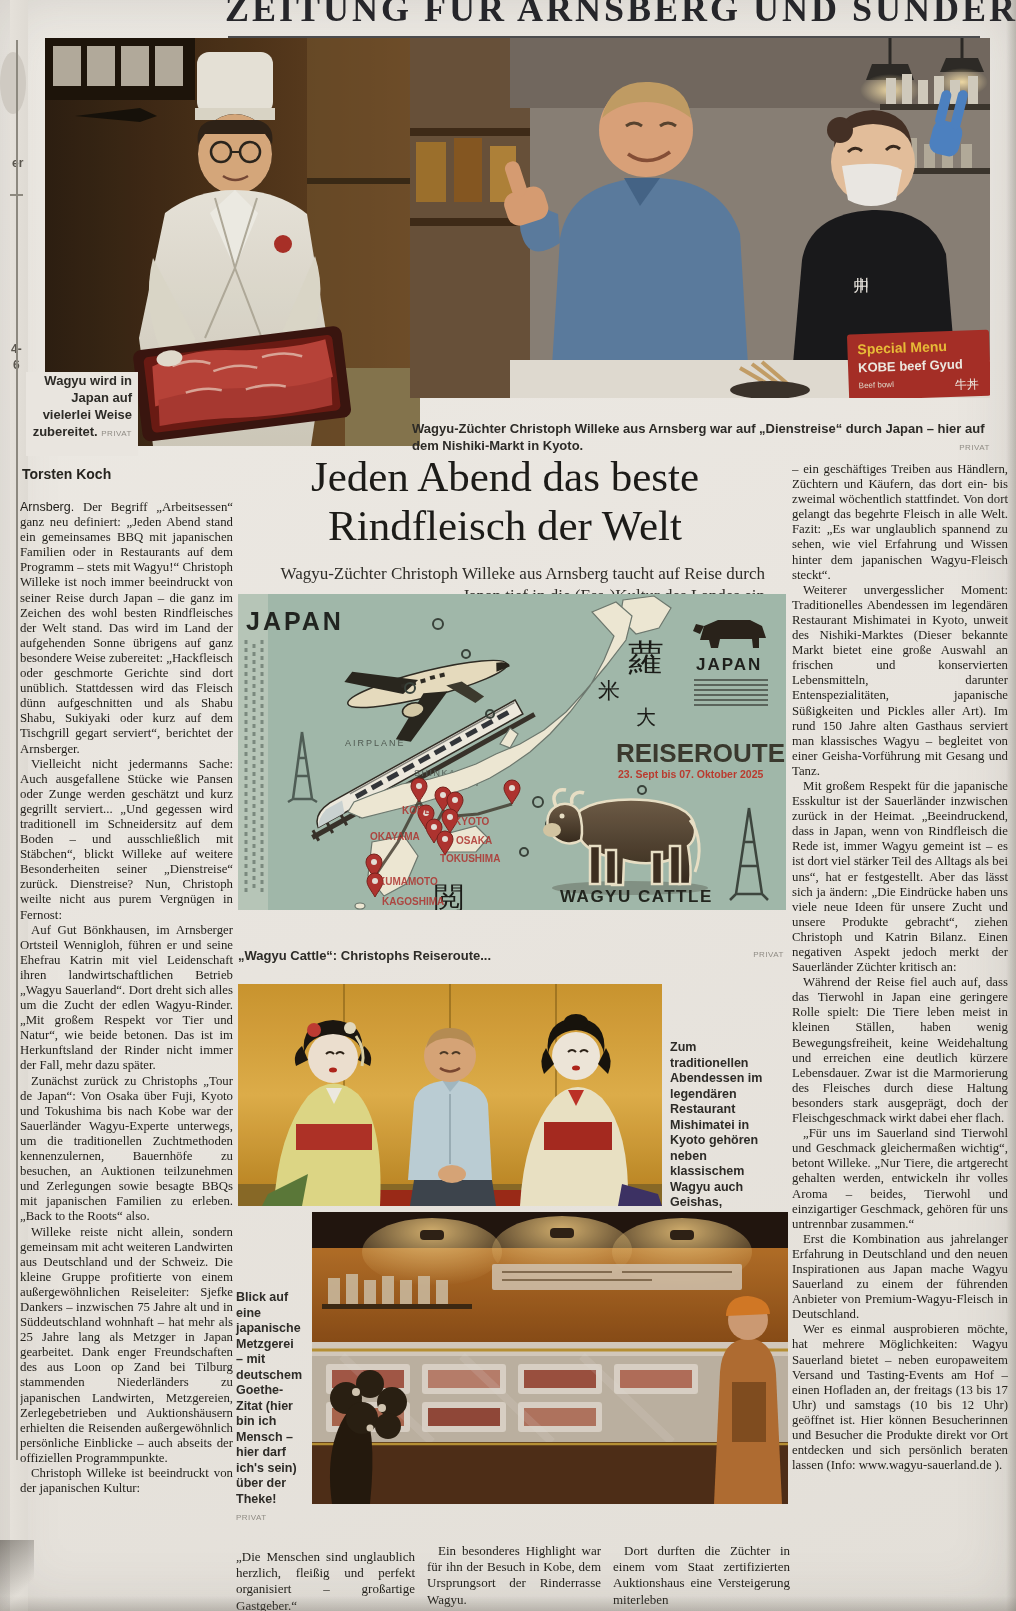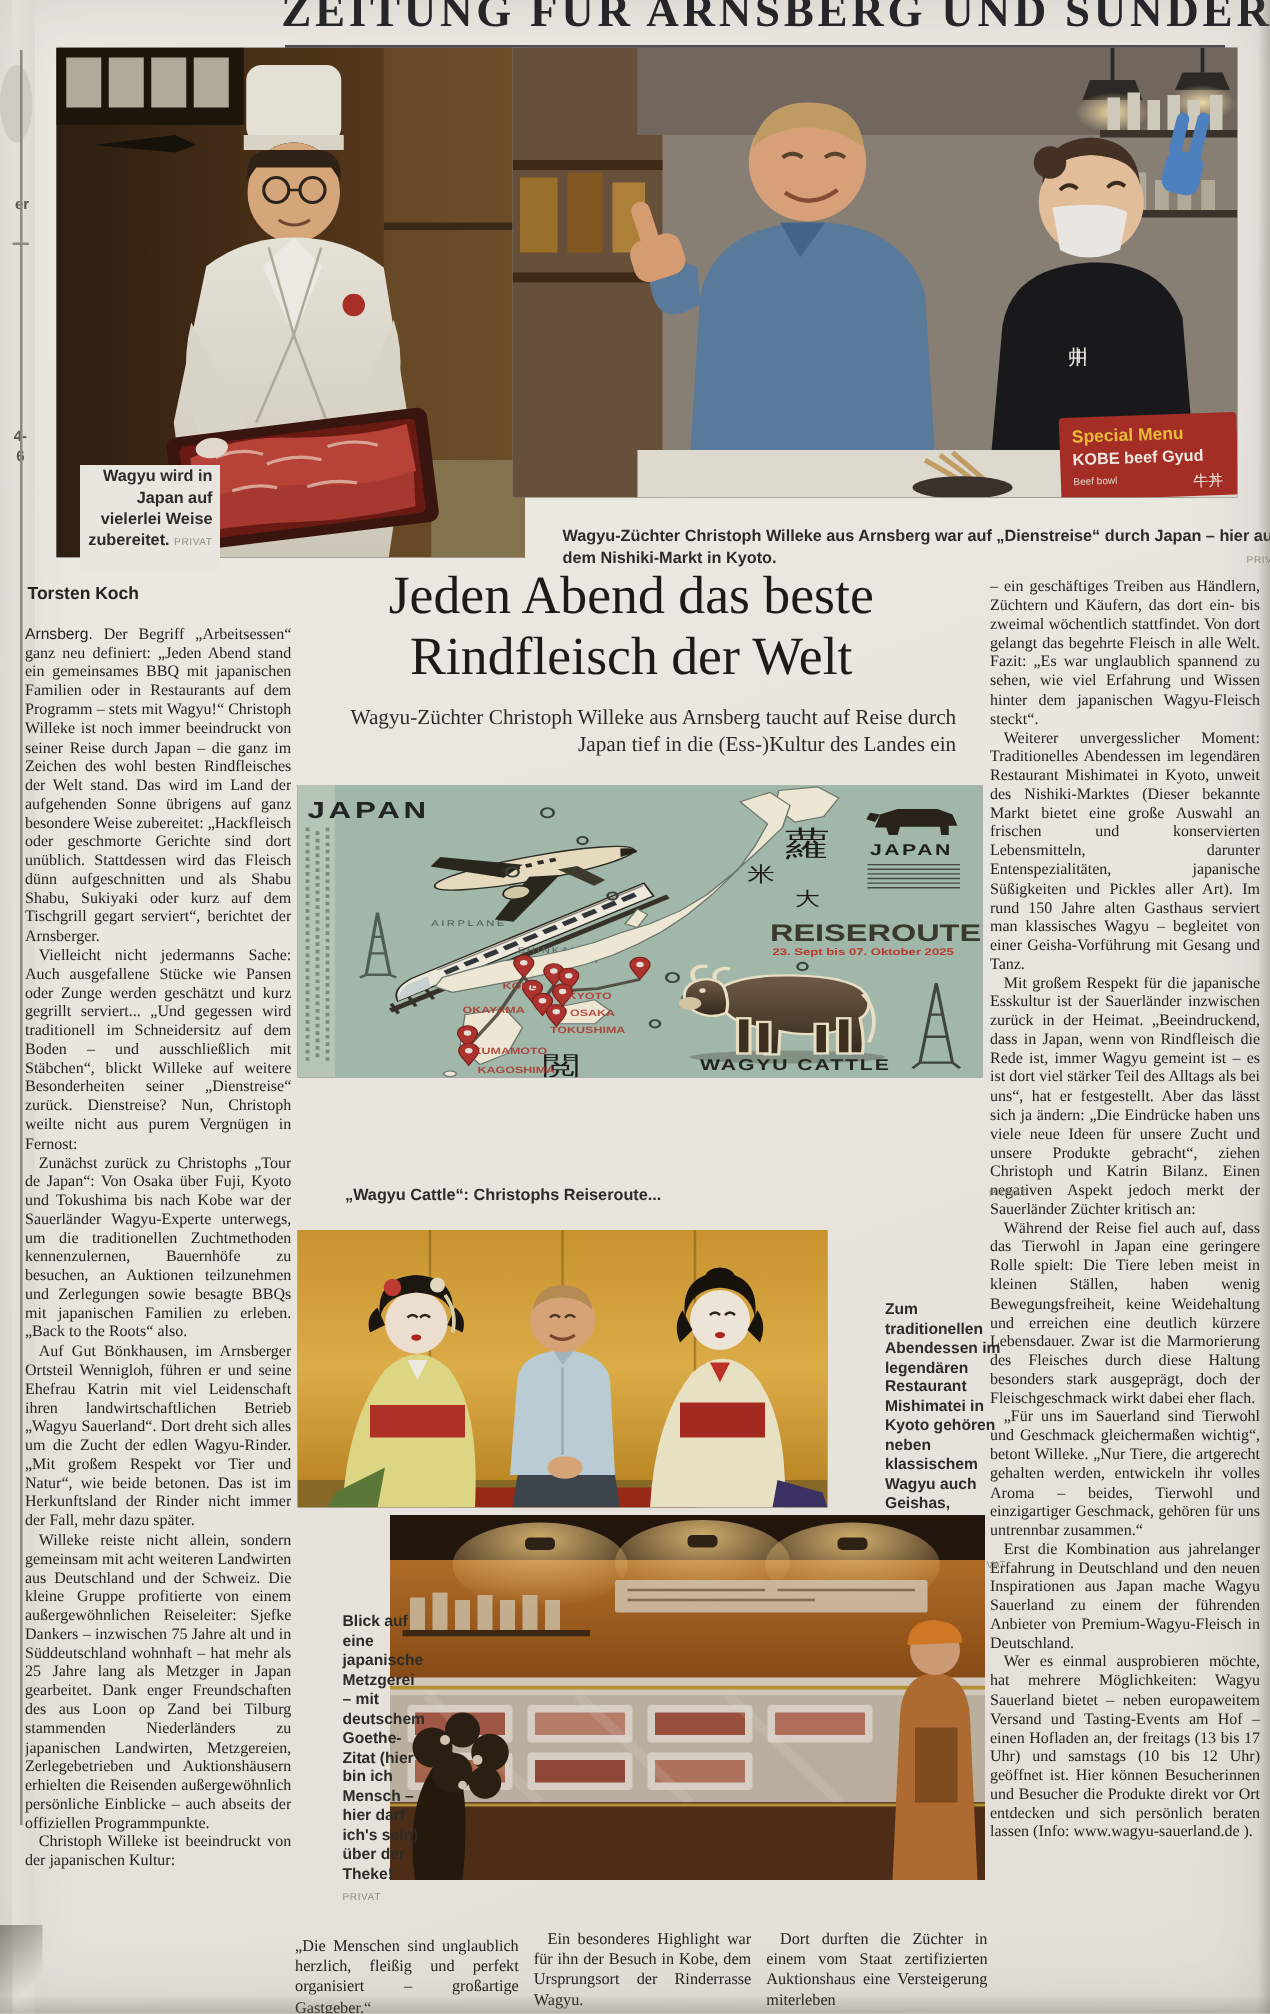--- a/index.html
+++ b/index.html
@@ -21,21 +21,21 @@
   .edge-rule{left:0;top:194px;width:13px;height:2px;background:#8d897f;}
   .corner-shadow{left:0;top:1540px;width:34px;height:71px;
       background:linear-gradient(135deg,rgba(70,65,58,.55),rgba(70,65,58,0) 70%);}
   .right-shade{right:0;top:0;width:10px;height:1611px;background:linear-gradient(270deg,rgba(120,115,105,.35),rgba(120,115,105,0));}
   .bottom-shade{left:0;top:1596px;width:1016px;height:15px;background:linear-gradient(0deg,rgba(110,105,95,.30),rgba(110,105,95,0));}
   
   figure{margin:0;}
   .photo{overflow:hidden;background:#777;}
   .photo svg{display:block;width:100%;height:100%;}
   
-  .cap{font-family:"Liberation Sans","DejaVu Sans",sans-serif;font-weight:bold;color:#2d2b27;margin-left:38px;}
+  .cap{font-family:"Liberation Sans","DejaVu Sans",sans-serif;font-weight:bold;color:#2d2b27;}
   .credit{font-family:"Liberation Sans",sans-serif;font-weight:normal;font-size:8px;color:#8f8b84;letter-spacing:.5px;}
   .cap-chef{left:26px;top:372px;width:112px;height:84px;background:#e9e5df;font-size:13px;line-height:17px;text-align:right;padding-right:6px;box-sizing:border-box;}
   .cap-market{left:412px;top:420px;width:578px;font-size:13px;line-height:17px;}
   .cap-market .credit{position:absolute;right:0;top:19px;}
   .cap-map{left:238px;top:948px;width:548px;font-size:13px;}
   .cap-map .credit{position:absolute;right:2px;top:2px;}
   .cap-geisha{left:670px;top:1040px;width:97px;font-size:12.5px;line-height:15.5px;}
   .cap-geisha .credit{display:block;text-align:right;margin-top:2px;}
   .cap-butcher{left:236px;top:1290px;width:68px;font-size:12.5px;line-height:15.5px;}
   .cap-butcher .credit{display:block;text-align:left;margin-top:3px;}
@@ -242,37 +242,37 @@
   <div class="abs byline">Torsten Koch</div>
 
   <div class="abs headline-block">
     <h1 class="headline">Jeden Abend das beste Rindfleisch der Welt</h1>
     <div class="subheadline">Wagyu-Züchter Christoph Willeke aus Arnsberg taucht auf Reise durch Japan tief in die (Ess-)Kultur des Landes ein</div>
   </div>
 
   <div class="abs col col-left">
     <p><span class="dateline">Arnsberg.</span><span> Der Begriff „Arbeitsessen“ ganz neu definiert: „Jeden Abend stand ein gemeinsames BBQ mit japanischen Familien oder in Restaurants auf dem Programm – stets mit Wagyu!“ Christoph Willeke ist noch immer beeindruckt von seiner Reise durch Japan – die ganz im Zeichen des wohl besten Rindfleisches der Welt stand. Das wird im Land der aufgehenden Sonne übrigens auf ganz besondere Weise zubereitet: „Hackfleisch oder geschmorte Gerichte sind dort unüblich. Stattdessen wird das Fleisch dünn aufgeschnitten und als Shabu Shabu, Sukiyaki oder kurz auf dem Tischgrill gegart serviert“, berichtet der Arnsberger.</span></p>
     <p>Vielleicht nicht jedermanns Sache: Auch ausgefallene Stücke wie Pansen oder Zunge werden geschätzt und kurz gegrillt serviert... „Und gegessen wird traditionell im Schneidersitz auf dem Boden – und ausschließlich mit Stäbchen“, blickt Willeke auf weitere Besonderheiten seiner „Dienstreise“ zurück. Dienstreise? Nun, Christoph weilte nicht aus purem Vergnügen in Fernost:</p>
+    <p>Auf Gut Bönkhausen, im Arnsberger Ortsteil Wennigloh, führen er und seine Ehefrau Katrin mit viel Leidenschaft ihren landwirtschaftlichen Betrieb „Wagyu Sauerland“. Dort dreht sich alles um die Zucht der edlen Wagyu-Rinder. „Mit großem Respekt vor Tier und Natur“, wie beide betonen. Das ist im Herkunftsland der Rinder nicht immer der Fall, mehr dazu später.</p>
     <p>Zunächst zurück zu Christophs „Tour de Japan“: Von Osaka über Fuji, Kyoto und Tokushima bis nach Kobe war der Sauerländer Wagyu-Experte unterwegs, um die traditionellen Zuchtmethoden kennenzulernen, Bauernhöfe zu besuchen, an Auktionen teilzunehmen und Zerlegungen sowie besagte BBQs mit japanischen Familien zu erleben. „Back to the Roots“ also.</p>
-    <p>Auf Gut Bönkhausen, im Arnsberger Ortsteil Wennigloh, führen er und seine Ehefrau Katrin mit viel Leidenschaft ihren landwirtschaftlichen Betrieb „Wagyu Sauerland“. Dort dreht sich alles um die Zucht der edlen Wagyu-Rinder. „Mit großem Respekt vor Tier und Natur“, wie beide betonen. Das ist im Herkunftsland der Rinder nicht immer der Fall, mehr dazu später.</p>
     <p>Willeke reiste nicht allein, sondern gemeinsam mit acht weiteren Landwirten aus Deutschland und der Schweiz. Die kleine Gruppe profitierte von einem außergewöhnlichen Reiseleiter: Sjefke Dankers – inzwischen 75 Jahre alt und in Süddeutschland wohnhaft – hat mehr als 25 Jahre lang als Metzger in Japan gearbeitet. Dank enger Freundschaften des aus Loon op Zand bei Tilburg stammenden Niederländers zu japanischen Landwirten, Metzgereien, Zerlegebetrieben und Auktionshäusern erhielten die Reisenden außergewöhnlich persönliche Einblicke – auch abseits der offiziellen Programmpunkte.</p>
     <p>Christoph Willeke ist beeindruckt von der japanischen Kultur:</p>
   </div>
 
   <div class="abs col col-right">
     <p>– ein geschäftiges Treiben aus Händlern, Züchtern und Käufern, das dort ein- bis zweimal wöchentlich stattfindet. Von dort gelangt das begehrte Fleisch in alle Welt. Fazit: „Es war unglaublich spannend zu sehen, wie viel Erfahrung und Wissen hinter dem japanischen Wagyu-Fleisch steckt“.</p>
     <p>Weiterer unvergesslicher Moment: Traditionelles Abendessen im legendären Restaurant Mishimatei in Kyoto, unweit des Nishiki-Marktes (Dieser bekannte Markt bietet eine große Auswahl an frischen und konservierten Lebensmitteln, darunter Entenspezialitäten, japanische Süßigkeiten und Pickles aller Art). Im rund 150 Jahre alten Gasthaus serviert man klassisches Wagyu – begleitet von einer Geisha-Vorführung mit Gesang und Tanz.</p>
     <p>Mit großem Respekt für die japanische Esskultur ist der Sauerländer inzwischen zurück in der Heimat. „Beeindruckend, dass in Japan, wenn von Rindfleisch die Rede ist, immer Wagyu gemeint ist – es ist dort viel stärker Teil des Alltags als bei uns“, hat er festgestellt. Aber das lässt sich ja ändern: „Die Eindrücke haben uns viele neue Ideen für unsere Zucht und unsere Produkte gebracht“, ziehen Christoph und Katrin Bilanz. Einen negativen Aspekt jedoch merkt der Sauerländer Züchter kritisch an:</p>
     <p>Während der Reise fiel auch auf, dass das Tierwohl in Japan eine geringere Rolle spielt: Die Tiere leben meist in kleinen Ställen, haben wenig Bewegungsfreiheit, keine Weidehaltung und erreichen eine deutlich kürzere Lebensdauer. Zwar ist die Marmorierung des Fleisches durch diese Haltung besonders stark ausgeprägt, doch der Fleischgeschmack wirkt dabei eher flach.</p>
     <p>„Für uns im Sauerland sind Tierwohl und Geschmack gleichermaßen wichtig“, betont Willeke. „Nur Tiere, die artgerecht gehalten werden, entwickeln ihr volles Aroma – beides, Tierwohl und einzigartiger Geschmack, gehören für uns untrennbar zusammen.“</p>
     <p>Erst die Kombination aus jahrelanger Erfahrung in Deutschland und den neuen Inspirationen aus Japan mache Wagyu Sauerland zu einem der führenden Anbieter von Premium-Wagyu-Fleisch in Deutschland.</p>
     <p>Wer es einmal ausprobieren möchte, hat mehrere Möglichkeiten: Wagyu Sauerland bietet – neben europaweitem Versand und Tasting-Events am Hof – einen Hofladen an, der freitags (13 bis 17 Uhr) und samstags (10 bis 12 Uhr) geöffnet ist. Hier können Besucherinnen und Besucher die Produkte direkt vor Ort entdecken und sich persönlich beraten lassen (Info: www.wagyu-sauerland.de ).</p>
   </div>
 
-  <figure class="abs photo" style="left:238px;top:628px;width:548px;height:234px;">
+  <figure class="abs photo" style="left:238px;top:594px;width:548px;height:316px;">
     <svg viewBox="0 0 548 316" preserveAspectRatio="none">
       <defs>
         <linearGradient id="cowg" x1="0" y1="0" x2="0" y2="1">
           <stop offset="0" stop-color="#6e5c48"></stop>
             <stop offset="1" stop-color="#33281c"></stop>
         </linearGradient>
         <g id="pin">
           <path d="M0,0 C-4,-7 -8,-11 -8,-16 A8,8 0 1 1 8,-16 C8,-11 4,-7 0,0 Z" fill="#b23230" stroke="#791f1c" stroke-width="1"></path>
           <circle cx="0" cy="-16" r="3" fill="#e9e5df"></circle>
         </g>

